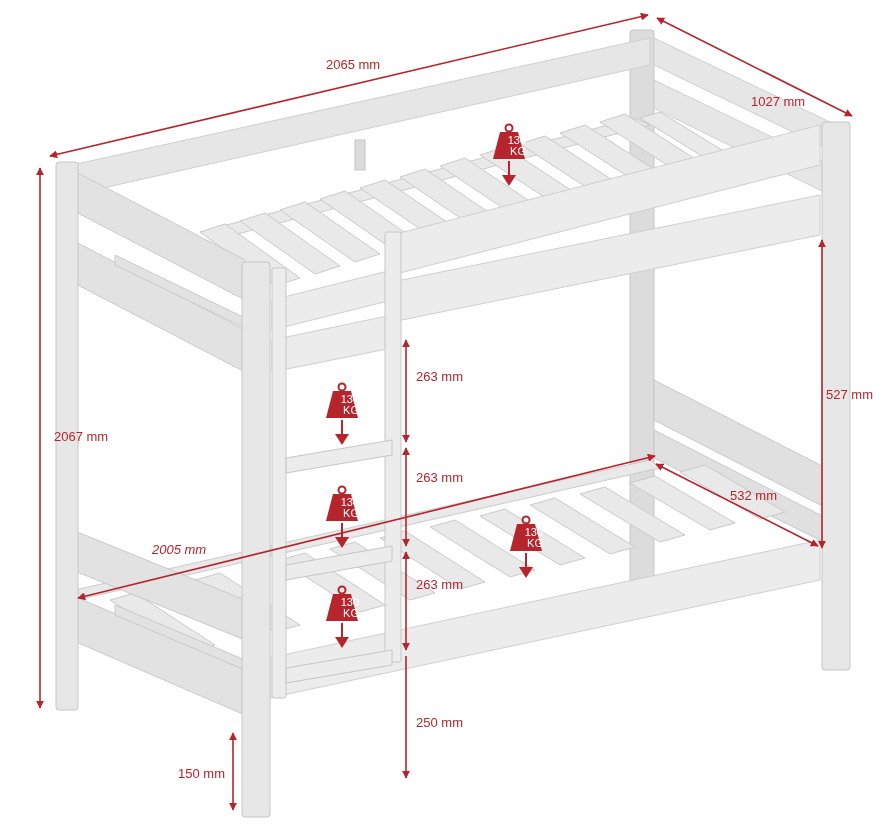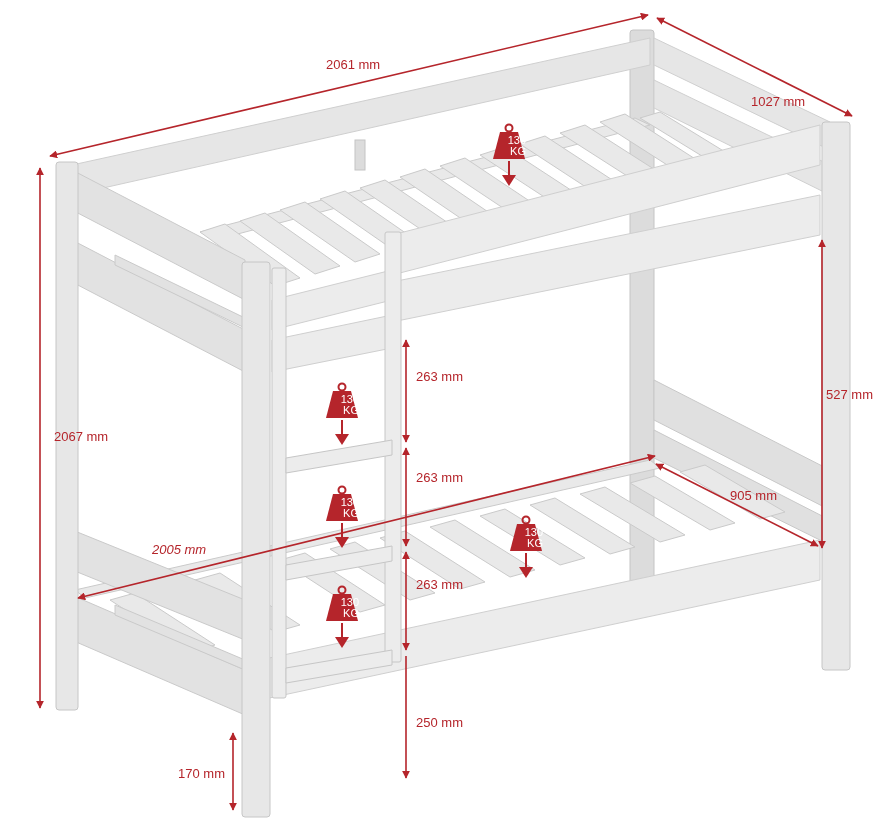--- a/index.html
+++ b/index.html
@@ -115,31 +115,31 @@
       <line x1="406" y1="448" x2="406" y2="546" marker-start="url(#ah)" marker-end="url(#ah)"></line>
       <line x1="406" y1="552" x2="406" y2="650" marker-start="url(#ah)" marker-end="url(#ah)"></line>
       <line x1="406" y1="656" x2="406" y2="778" marker-end="url(#ah)"></line>
       <line x1="78" y1="598" x2="655" y2="456" marker-start="url(#ah)" marker-end="url(#ah)"></line>
       <line x1="656" y1="464" x2="818" y2="546" marker-start="url(#ah)" marker-end="url(#ah)"></line>
       <line x1="233" y1="733" x2="233" y2="810" marker-start="url(#ah)" marker-end="url(#ah)"></line>
     </g>
   </svg>
 
   
-  <div class="dim-label" style="left:326px;top:58px;">2061 mm</div>
+  <div class="dim-label" style="left:326px;top:58px;">2065 mm</div>
   <div class="dim-label" style="left:751px;top:51px;margin-top:44px;">1027 mm</div>
   <div class="dim-label" style="left:54px;top:430px;">2067 mm</div>
   <div class="dim-label" style="left:826px;top:388px;">527 mm</div>
   <div class="dim-label" style="left:416px;top:370px;">263 mm</div>
   <div class="dim-label" style="left:416px;top:471px;">263 mm</div>
   <div class="dim-label" style="left:416px;top:578px;">263 mm</div>
   <div class="dim-label" style="left:416px;top:716px;">250 mm</div>
   <div class="dim-label" style="left:152px;top:543px;font-style:italic;">2005 mm</div>
-  <div class="dim-label" style="left:730px;top:489px;">905 mm</div>
-  <div class="dim-label" style="left:178px;top:767px;">170 mm</div>
+  <div class="dim-label" style="left:730px;top:489px;">532 mm</div>
+  <div class="dim-label" style="left:178px;top:767px;">150 mm</div>
 
   
   <div class="wt" style="left:492px;top:123px;">
     <svg width="34" height="66" viewBox="0 0 34 66">
       <circle cx="17" cy="5" r="3.5" fill="none" stroke="#b5252b" stroke-width="2"></circle>
       <path d="M8,9 L26,9 L33,36 L1,36 Z" fill="#b5252b"></path>
       <line x1="17" y1="38" x2="17" y2="54" stroke="#b5252b" stroke-width="2"></line>
       <path d="M10,52 L24,52 L17,63 Z" fill="#b5252b"></path>
     </svg>
     <div class="wt-text" style="top:12px;">130</div>

